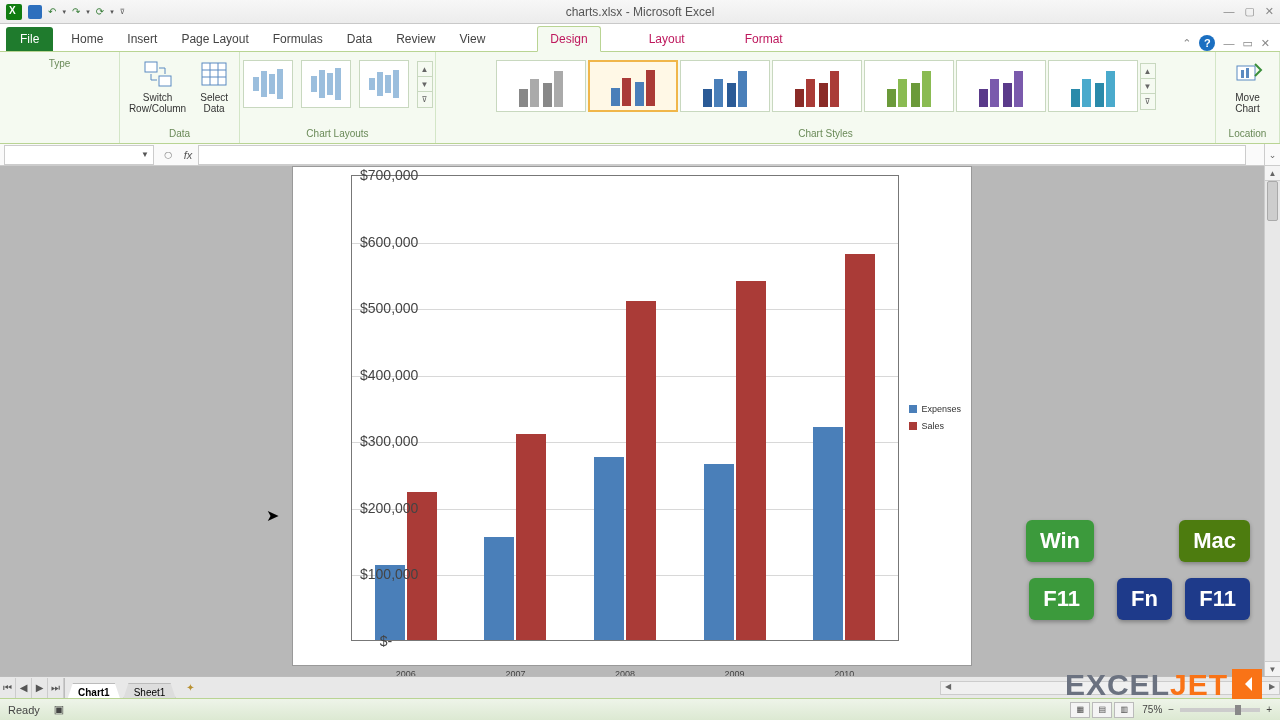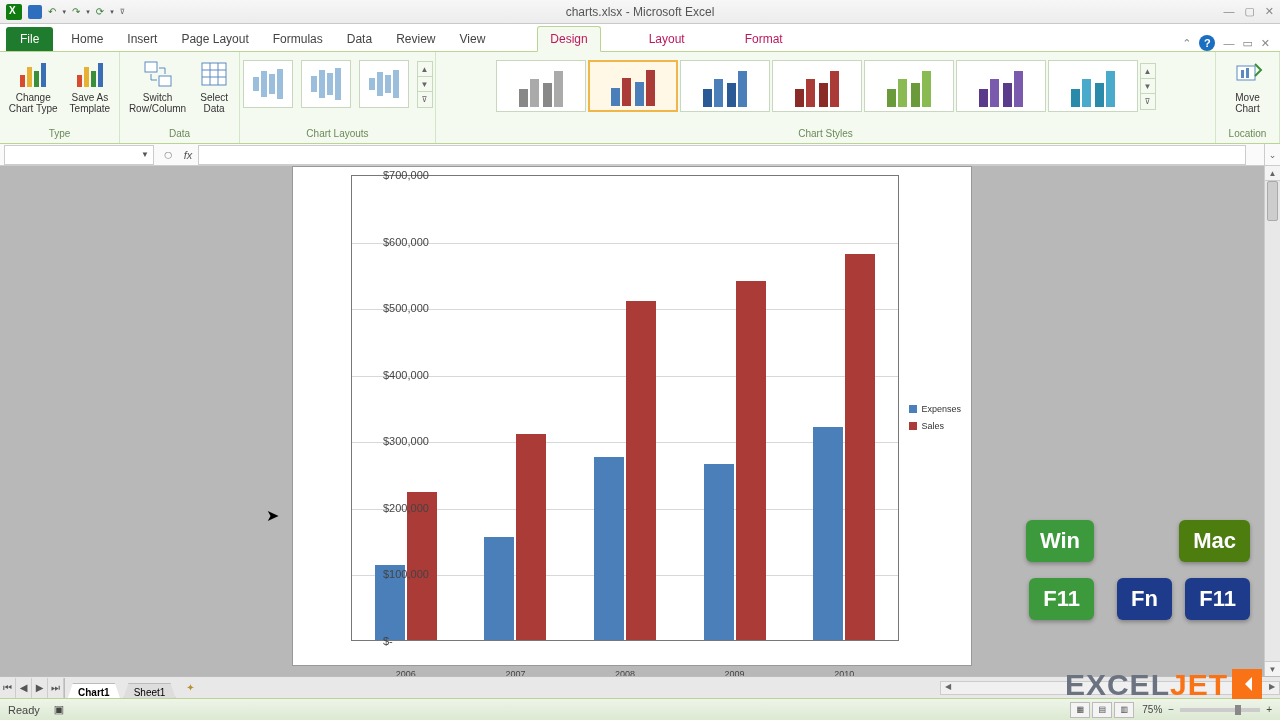--- a/index.html
+++ b/index.html
@@ -58,21 +58,21 @@
 
 
 .workarea { position:absolute; top:166px; left:0; right:0; bottom:44px; background:#b8b8b8; overflow:hidden; }
 .vscroll { position:absolute; right:0; top:0; bottom:0; width:16px; background:#e8e8e8; border-left:1px solid #ccc; }
 .vscroll .arr { height:15px; text-align:center; font-size:8px; color:#666; background:#f4f4f4; border-bottom:1px solid #ccc; line-height:15px; }
 .vscroll .thumb { position:absolute; top:15px; left:2px; right:2px; height:40px; background:#cdcdcd; border:1px solid #aaa; border-radius:2px; }
 
 .chartsheet { position:absolute; left:292px; top:0; width:680px; height:500px; background:#fff; border:1px solid #999; }
 .plotarea { position:absolute; left:58px; top:8px; width:548px; height:466px; border:1px solid #777; }
 .ygridline { position:absolute; left:0; right:0; border-top:1px solid #d8d8d8; }
-.ylabel { position:absolute; right:536px; width:52px; text-align:left; font-size:11px; color:#444; transform:translateY(-50%); }
+.ylabel { position:absolute; right:559px; width:52px; text-align:center; font-size:14px; color:#444; transform:translateY(-50%); }
 .xcat { position:absolute; bottom:-14px; width:110px; text-align:center; font-size:9px; color:#444; }
 .bar1 { position:absolute; width:30px; background:#4a7fb9; }
 .bar2 { position:absolute; width:30px; background:#aa3b37; }
 .legend { position:absolute; right:10px; top:232px; font-size:9px; color:#333; }
 .legend div { display:flex; align-items:center; gap:4px; margin:3px 0; }
 .legend .sw { width:8px; height:8px; }
 
 .cursor { position:absolute; left:266px; top:340px; font-size:16px; color:#000; pointer-events:none; }
 
 
@@ -148,46 +148,20 @@
     <span>⌃</span>
     <div class="help">?</div>
     <span>—</span>
     <span>▭</span>
     <span>✕</span>
   </div>
 </div>
 
 <div class="ribbon">
   <div class="rgroup" style="width:120px">
-    <div class="items">
-      <div class="rbtn">
-        <div class="ico">
-            <div class="ico-chart">
-              <span style="height:12px;background:#d84b2e"></span>
-              <span style="height:20px;background:#e9b132"></span>
-              <span style="height:16px;background:#3b8f3b"></span>
-              <span style="height:24px;background:#3b6fb5"></span>
-            </div>
-          </div>
-        <div style="white-space:pre-line">Change
-Chart Type</div>
-      </div>
-      <div class="rbtn">
-        <div class="ico">
-            <div class="ico-chart">
-              <span style="height:12px;background:#d84b2e"></span>
-              <span style="height:20px;background:#e9b132"></span>
-              <span style="height:16px;background:#3b8f3b"></span>
-              <span style="height:24px;background:#3b6fb5"></span>
-            </div>
-          </div>
-        <div style="white-space:pre-line">Save As
-Template</div>
-      </div>
-    </div>
     <div class="grplabel">Type</div>
   </div>
 
   <div class="rgroup" style="width:120px">
     <div class="items">
       <div class="rbtn">
         <div class="ico">
           <svg width="30" height="28">
               <rect x="2" y="2" width="12" height="10" fill="#fff" stroke="#5b8ac1"></rect>
               <rect x="16" y="16" width="12" height="10" fill="#fff" stroke="#5b8ac1"></rect>

